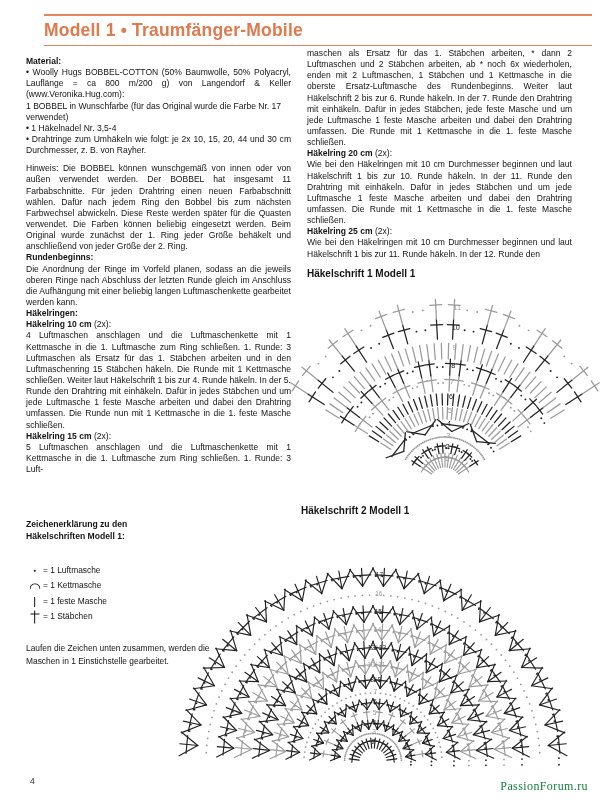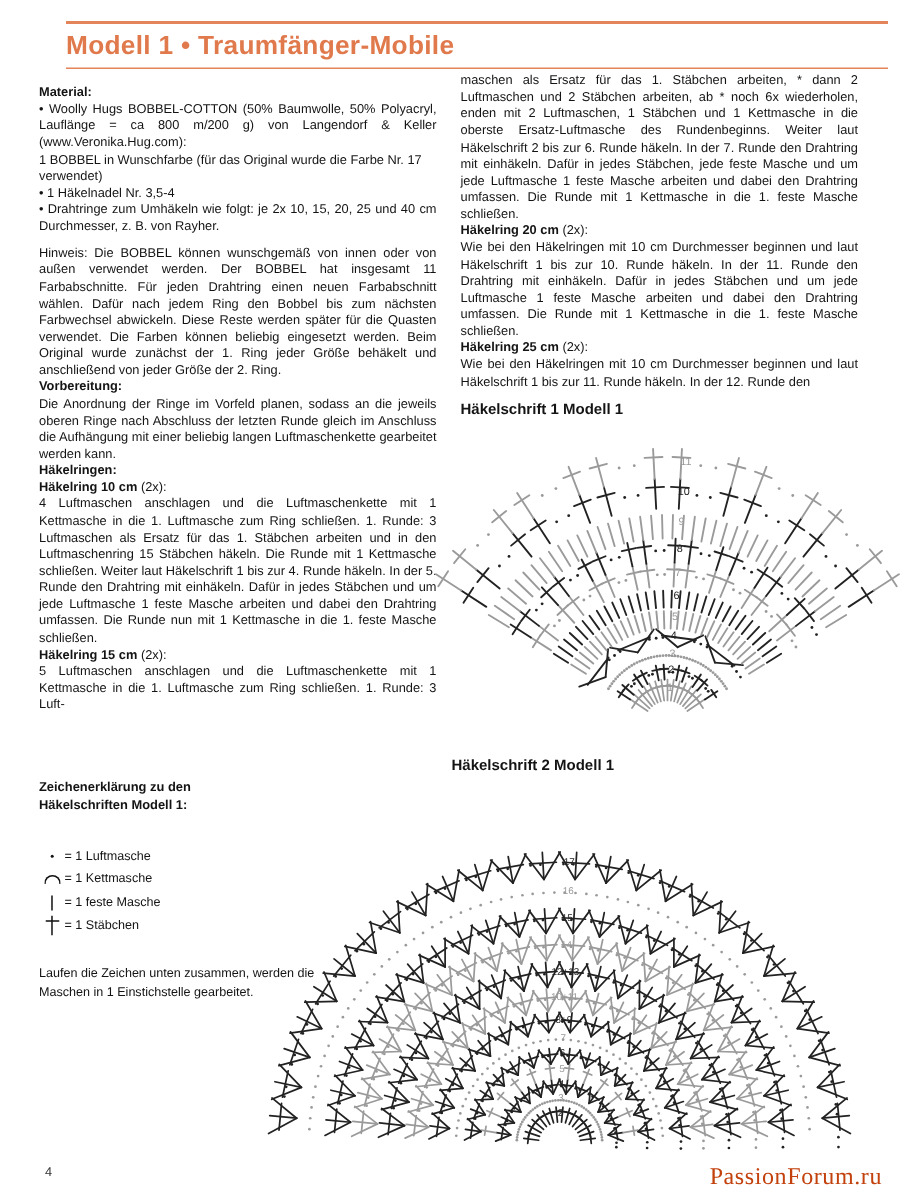--- a/index.html
+++ b/index.html
@@ -160,22 +160,22 @@
     position: absolute;
     left: 30px;
     bottom: 14px;
     font-size: 8.5px;
     color: #333;
   }
   .watermark {
     position: absolute;
     right: 12px;
     bottom: 6px;
-    font-size: 16px;
-    color: #c2410c;
+    font-size: 12px;
+    color: #15803d;
     letter-spacing: 0.4px;
     font-family: "Liberation Serif", serif;
     user-select: none;
   }
 </style>
 </head>
 <body>
 
 <div class="page">
 
@@ -183,24 +183,24 @@
     <div class="rule-top"></div>
     <div class="page-title">Modell 1 • Traumfänger-Mobile</div>
     <div class="rule-bot"></div>
   </div>
 
   <div class="col col-left">
     <p class="lbl nojust">Material:</p>
     <p>• Woolly Hugs BOBBEL-COTTON (50% Baumwolle, 50% Polyacryl, Lauflänge = ca 800 m/200 g) von Langendorf &amp; Keller (www.Veronika.Hug.com):</p>
     <p class="nojust">1 BOBBEL in Wunschfarbe (für das Original wurde die Farbe Nr. 17 verwendet)</p>
     <p class="nojust">• 1 Häkelnadel Nr. 3,5-4</p>
-    <p>• Drahtringe zum Umhäkeln wie folgt: je 2x 10, 15, 20, 25 und 40 cm Durchmesser, z. B. von Rayher.</p>
+    <p>• Drahtringe zum Umhäkeln wie folgt: je 2x 10, 15, 20, 44 und 30 cm Durchmesser, z. B. von Rayher.</p>
     <div class="gap"></div>
     <p>Hinweis: Die BOBBEL können wunschgemäß von innen oder von außen verwendet werden. Der BOBBEL hat insgesamt 11 Farbabschnitte. Für jeden Drahtring einen neuen Farbabschnitt wählen. Dafür nach jedem Ring den Bobbel bis zum nächsten Farbwechsel abwickeln. Diese Reste werden später für die Quasten verwendet. Die Farben können beliebig eingesetzt werden. Beim Original wurde zunächst der 1. Ring jeder Größe behäkelt und anschließend von jeder Größe der 2. Ring.</p>
-    <p class="lbl nojust">Vorbereitung:</p>
+    <p class="lbl nojust">Rundenbeginns:</p>
     <p>Die Anordnung der Ringe im Vorfeld planen, sodass an die jeweils oberen Ringe nach Abschluss der letzten Runde gleich im Anschluss die Aufhängung mit einer beliebig langen Luftmaschenkette gearbeitet werden kann.</p>
     <p class="lbl nojust">Häkelringen:</p>
     <p class="nojust"><b>Häkelring 10 cm</b> <span>(2x):</span></p>
     <p>4 Luftmaschen anschlagen und die Luftmaschenkette mit 1 Kettmasche in die 1. Luftmasche zum Ring schließen. 1. Runde: 3 Luftmaschen als Ersatz für das 1. Stäbchen arbeiten und in den Luftmaschenring 15 Stäbchen häkeln. Die Runde mit 1 Kettmasche schließen. Weiter laut Häkelschrift 1 bis zur 4. Runde häkeln. In der 5. Runde den Drahtring mit einhäkeln. Dafür in jedes Stäbchen und um jede Luftmasche 1 feste Masche arbeiten und dabei den Drahtring umfassen. Die Runde nun mit 1 Kettmasche in die 1. feste Masche schließen.</p>
     <p class="nojust"><b>Häkelring 15 cm</b> <span>(2x):</span></p>
     <p>5 Luftmaschen anschlagen und die Luftmaschenkette mit 1 Kettmasche in die 1. Luftmasche zum Ring schließen. 1. Runde: 3 Luft-</p>
   </div>
 
   <div class="col col-right">
     <p>maschen als Ersatz für das 1. Stäbchen arbeiten, * dann 2 Luftmaschen und 2 Stäbchen arbeiten, ab * noch 6x wiederholen, enden mit 2 Luftmaschen, 1 Stäbchen und 1 Kettmasche in die oberste Ersatz-Luftmasche des Rundenbeginns. Weiter laut Häkelschrift 2 bis zur 6. Runde häkeln. In der 7. Runde den Drahtring mit einhäkeln. Dafür in jedes Stäbchen, jede feste Masche und um jede Luftmasche 1 feste Masche arbeiten und dabei den Drahtring umfassen. Die Runde mit 1 Kettmasche in die 1. feste Masche schließen.</p>

